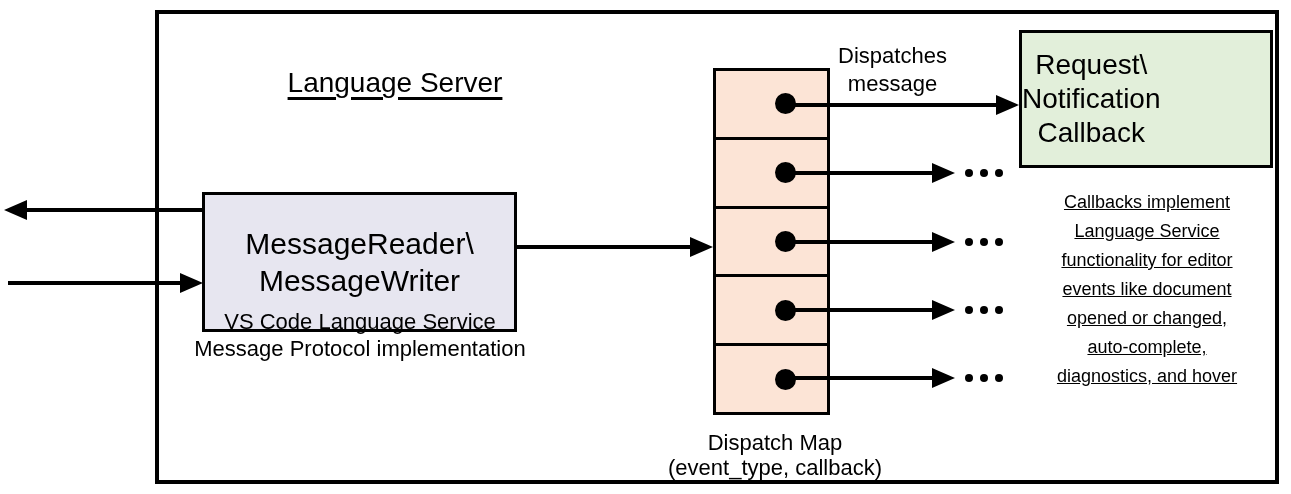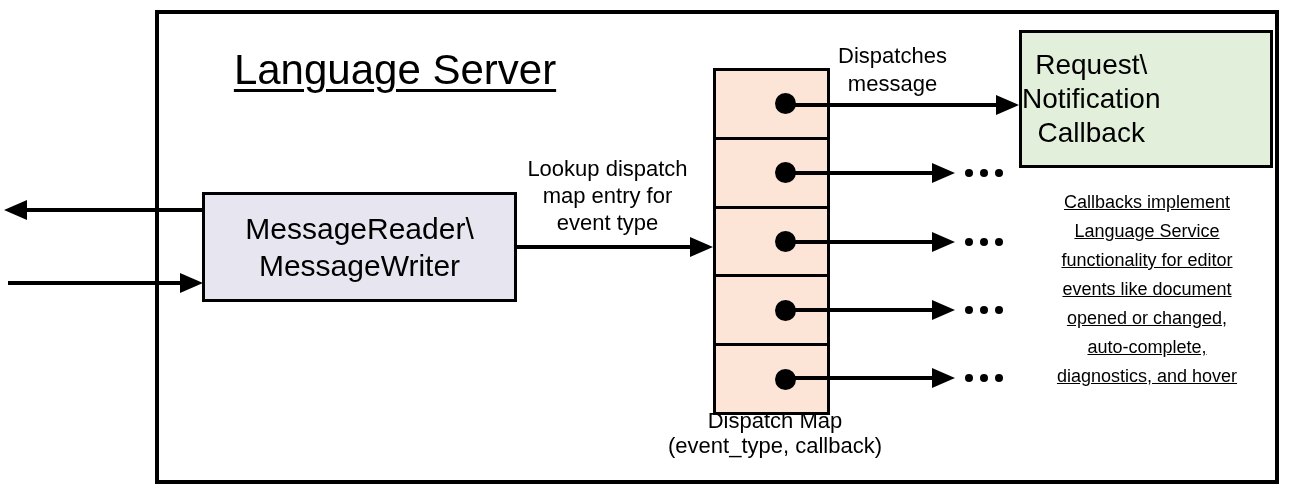--- a/index.html
+++ b/index.html
@@ -21,30 +21,30 @@
   .italic { }
 
   
   .outer-box {
     left: 155px; top: 10px; width: 1124px; height: 474px;
     border: 4px solid #000;
   }
 
   
   .title {
-    left: 170px; top: 46px; width: 450px;
-    font-size: 42px; line-height: 48px;
+    left: 170px; top: 59px; width: 450px;
+    font-size: 28px; line-height: 48px;
     text-decoration: underline;
     text-decoration-thickness: 3px;
     text-underline-offset: 5px;
   }
 
   
   .reader-box {
-    left: 202px; top: 192px; width: 315px; height: 110px;
+    left: 202px; top: 192px; width: 315px; height: 140px;
     background: #e7e6f0; border: 3px solid #000;
     display: flex; align-items: center; justify-content: center;
     font-size: 30px; line-height: 37px;
   }
   .reader-caption {
     left: 170px; top: 308px; width: 380px;
     font-size: 22px; line-height: 27px;
   }
 
   
@@ -84,21 +84,21 @@
   .map-cell {
     flex: 1; position: relative; background: #fce4d6;
   }
   .map-cell + .map-cell { border-top: 3px solid #000; }
   .cell-dot {
     position: absolute; left: 59px; top: 50%;
     width: 21px; height: 21px; margin-top: -10.5px;
     background: #000; border-radius: 50%;
   }
   .map-caption {
-    left: 655px; top: 408px; width: 240px;
+    left: 655px; top: 430px; width: 240px;
     font-size: 22px; line-height: 25px;
   }
 
   
   .callback-box {
     left: 1019px; top: 30px; width: 254px; height: 138px;
     background: #e2efda; border: 3px solid #000;
     display: flex; align-items: center; justify-content: flex-start;
     font-size: 28px; line-height: 34px;
   }
@@ -124,26 +124,25 @@
 
   <div class="abs head-left" style="left:4px; top:200px;"></div>
   <div class="abs hline" style="left:26px; top:208px; width:176px;"></div>
   <div class="abs hline" style="left:8px; top:281px; width:172px;"></div>
   <div class="abs head-right" style="left:180px; top:273px;"></div>
 
   <div class="abs reader-box center pre">
     <span>MessageReader\
 MessageWriter</span>
   </div>
+  <div class="abs reader-caption center pre">VS Code Language Service
+Message Protocol implementation</div>
 
   <div class="abs hline" style="left:517px; top:245px; width:174px;"></div>
   <div class="abs head-right" style="left:690px; top:237px;"></div>
-  <div class="abs lookup-label center italic pre">Lookup dispatch
-map entry for
-event type</div>
 
   <div class="abs dispatch-map">
     <div class="map-cell">
       <div class="cell-dot"></div>
     </div>
     <div class="map-cell">
       <div class="cell-dot"></div>
     </div>
     <div class="map-cell">
       <div class="cell-dot"></div>

